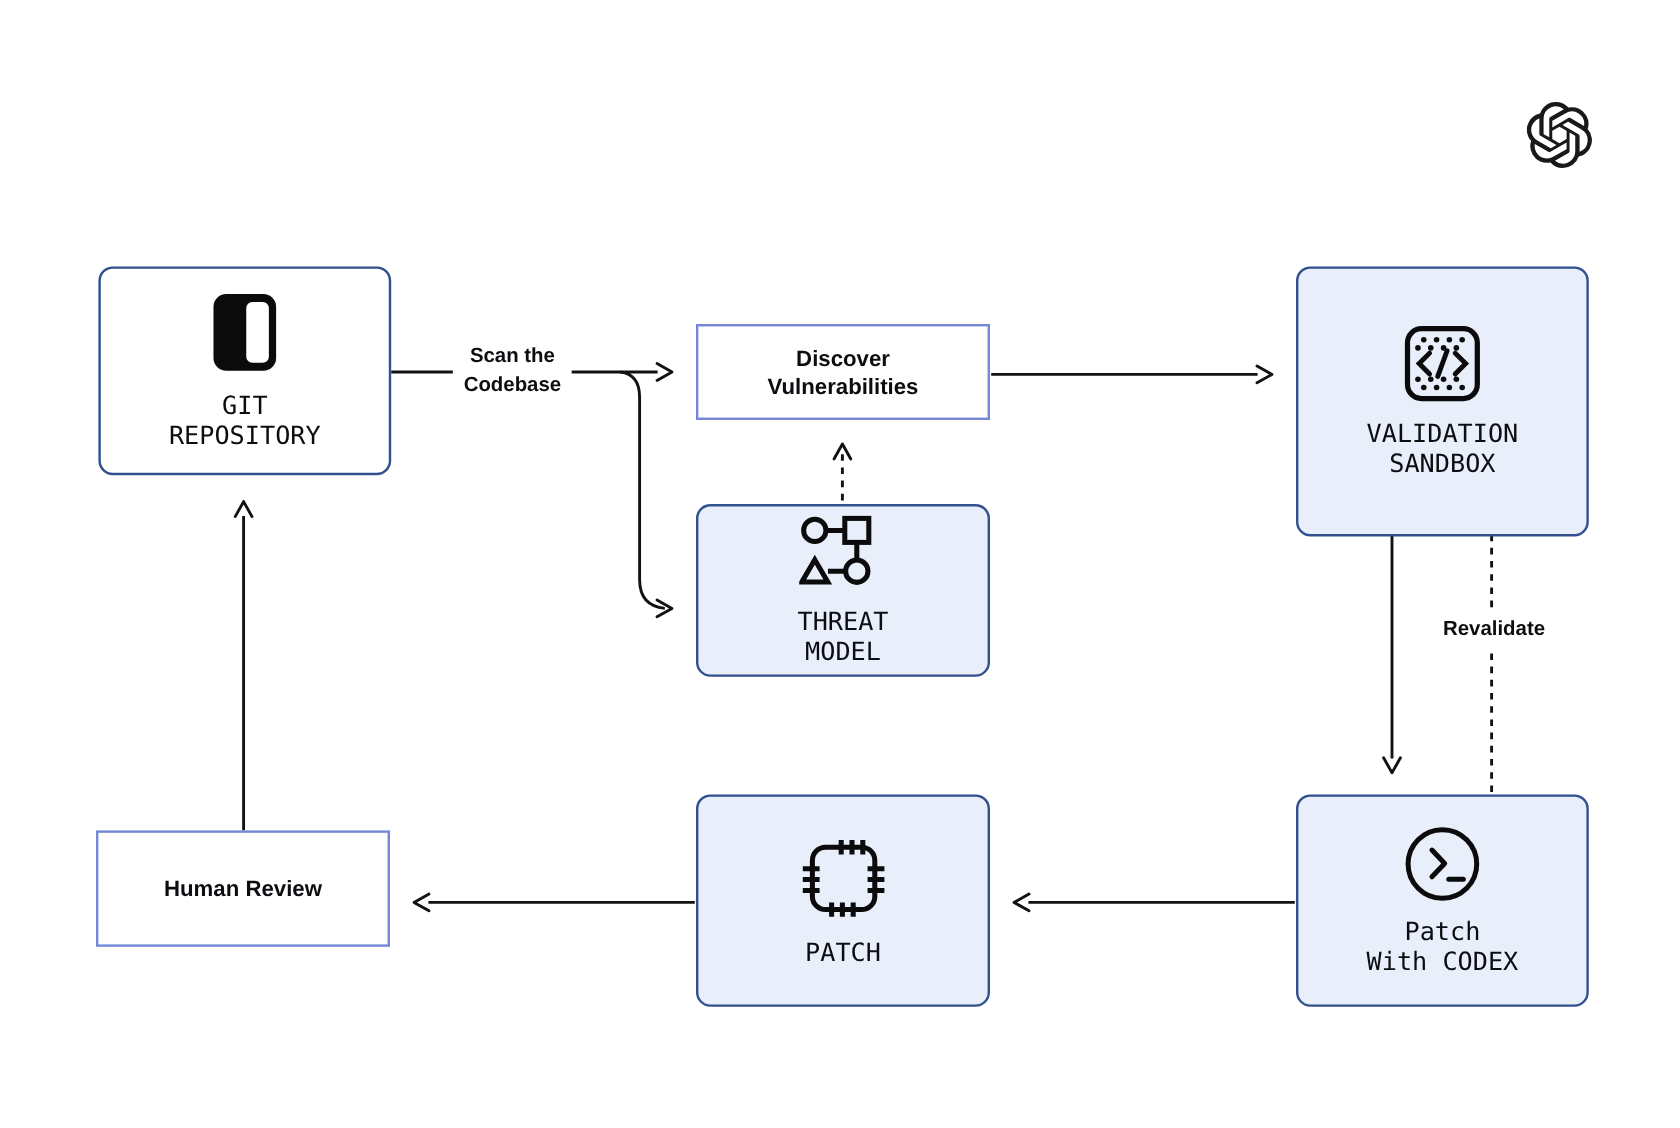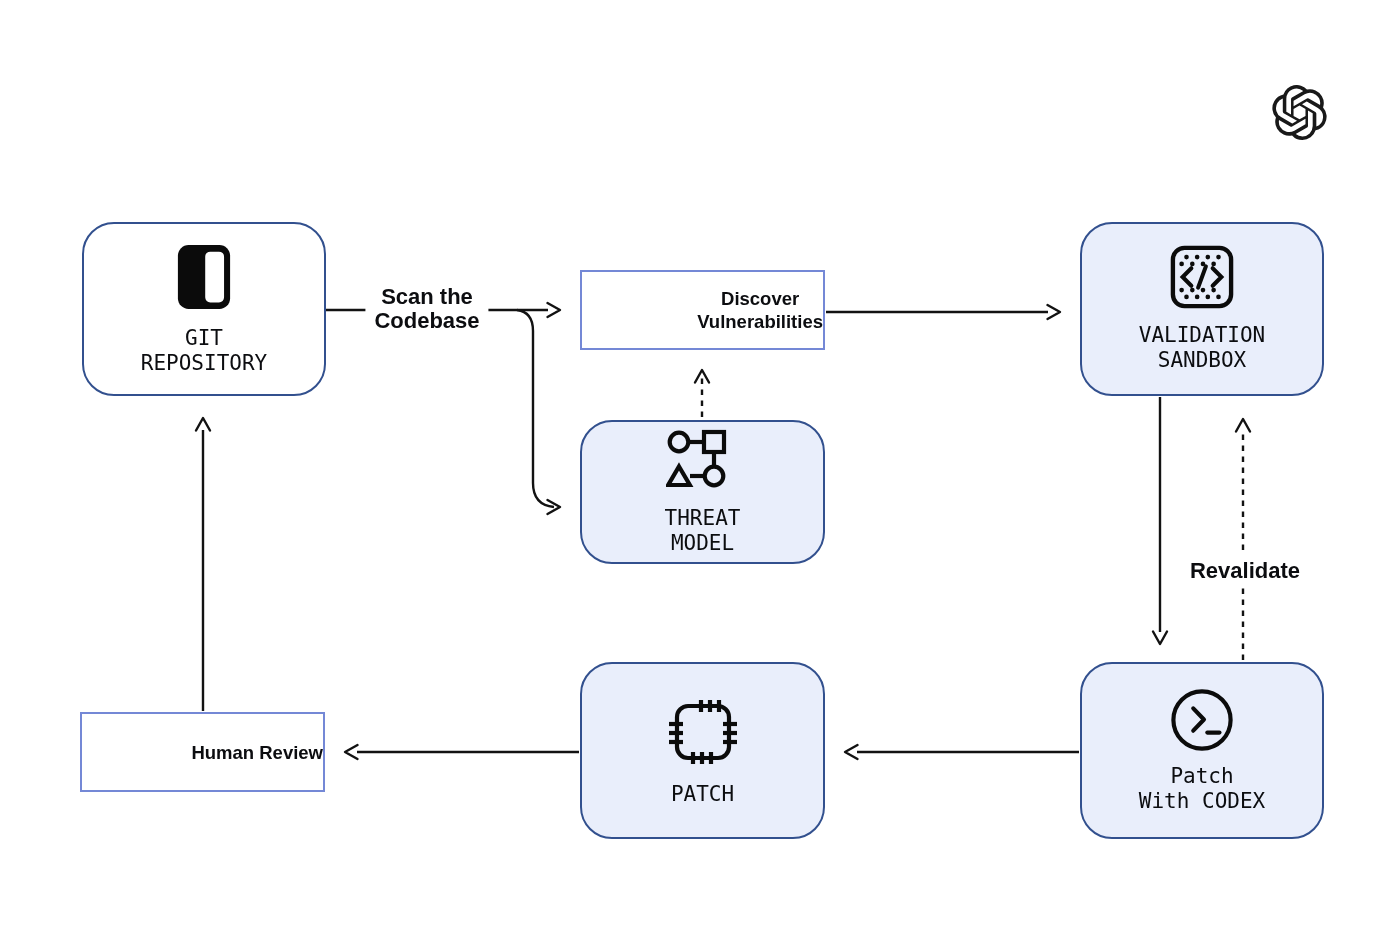--- a/index.html
+++ b/index.html
@@ -32,43 +32,42 @@
   }
   .edges .dashed{stroke-dasharray:5.5 5.5;}
   .edges .head{stroke-linejoin:round;stroke-linecap:round;}
   .node{
     position:absolute;box-sizing:border-box;
     display:flex;flex-direction:column;align-items:center;justify-content:center;
     text-align:center;
   }
   .node.rounded{
     border:2px solid var(--node-border-dark);
-    border-radius:32px;
+    border-radius:12px;
   }
   .node.tinted{background:var(--node-fill-tinted);}
   .node.plain{background:var(--node-fill-plain);}
   .node.rect{
     border:2px solid var(--node-border-light);
     background:var(--node-fill-plain);
-    align-items:flex-end;
   }
   .mono-label{
     font-family:"DejaVu Sans Mono","Liberation Mono",monospace;
     font-size:21px;line-height:25px;font-weight:500;
     white-space:pre-line;color:#0c0d10;
   }
   .sans-label{
     font-size:18.5px;line-height:23px;font-weight:700;
     white-space:pre-line;color:#0c0d10;
   }
   .edge-label{
     position:absolute;transform:translate(-50%,-50%);
     background:var(--background);
     padding:4px 9px;
-    font-size:22px;line-height:24px;font-weight:700;
+    font-size:17px;line-height:24px;font-weight:700;
     text-align:center;white-space:pre-line;color:#0c0d10;
   }
   .node-icon{display:block;}
   .ico{stroke:#0b0b0b;fill:none;}
 </style>
 </head>
 <body>
 
 <div class="canvas">
 
@@ -111,21 +110,21 @@
       <path class="head" d="M357.5,745 L345,752 L357.5,759"></path>
     </g>
     <g>
       <path d="M203,711 L203,430"></path>
       <path class="head" d="M196,430.5 L203,418 L210,430.5"></path>
     </g>
   </svg>
 
   <div class="edge-label" style="left:427px;top:309px;">Scan the
 Codebase</div>
-  <div class="edge-label" style="left:1245px;top:571px;text-align:center;">Revalidate</div>
+  <div class="edge-label" style="left:1245px;top:524px;text-align:center;">Revalidate</div>
 
   <div class="node rounded plain" style="left:82px;top:222px;width:244px;height:174px;gap:14px;">
     <svg class="node-icon" width="58" height="70" viewBox="0 0 60 72">
       <rect x="3" y="3" width="54" height="66" rx="11" fill="#0b0b0b"></rect>
       <rect x="29" y="7.5" width="24" height="57" rx="7.5" fill="#ffffff" stroke="#0b0b0b" stroke-width="4.5"></rect>
     </svg>
     <div class="mono-label">GIT
 REPOSITORY</div>
   </div>
 
@@ -143,21 +142,21 @@
         <line x1="48" y1="23" x2="48" y2="38"></line>
         <circle cx="48" cy="47" r="9.3"></circle>
         <line x1="24" y1="47" x2="38.5" y2="47"></line>
         <path d="M13,37.5 L23.8,56 L2.2,56 Z"></path>
       </g>
     </svg>
     <div class="mono-label">THREAT
 MODEL</div>
   </div>
 
-  <div class="node rounded tinted" style="left:1080px;top:222px;width:244px;height:174px;gap:14px;">
+  <div class="node rounded tinted" style="left:1080px;top:222px;width:244px;height:225px;gap:14px;">
     <svg class="node-icon" width="64" height="64" viewBox="0 0 66 66">
       <rect class="ico" x="3" y="3" width="60" height="60" rx="12" stroke-width="4.5"></rect>
       <g fill="#0b0b0b" stroke="none">
         <circle cx="17" cy="12.5" r="2.4"></circle>
           <circle cx="28" cy="12.5" r="2.4"></circle>
           <circle cx="39" cy="12.5" r="2.4"></circle>
           <circle cx="50" cy="12.5" r="2.4"></circle>
         <circle cx="12" cy="19.5" r="2.4"></circle>
           <circle cx="23" cy="19.5" r="2.4"></circle>
           <circle cx="34" cy="19.5" r="2.4"></circle>
@@ -207,17 +206,17 @@
           <line x1="4" y1="39" x2="18" y2="39"></line>
           <line x1="4" y1="48" x2="18" y2="48"></line>
         <line x1="58" y1="30" x2="72" y2="30"></line>
           <line x1="58" y1="39" x2="72" y2="39"></line>
           <line x1="58" y1="48" x2="72" y2="48"></line>
       </g>
     </svg>
     <div class="mono-label">PATCH</div>
   </div>
 
-  <div class="node rect" style="left:80px;top:712px;width:245px;height:80px;">
+  <div class="node rect" style="left:80px;top:692px;width:245px;height:97px;">
     <div class="sans-label">Human Review</div>
   </div>
 
 </div>
 
 </body></html>

